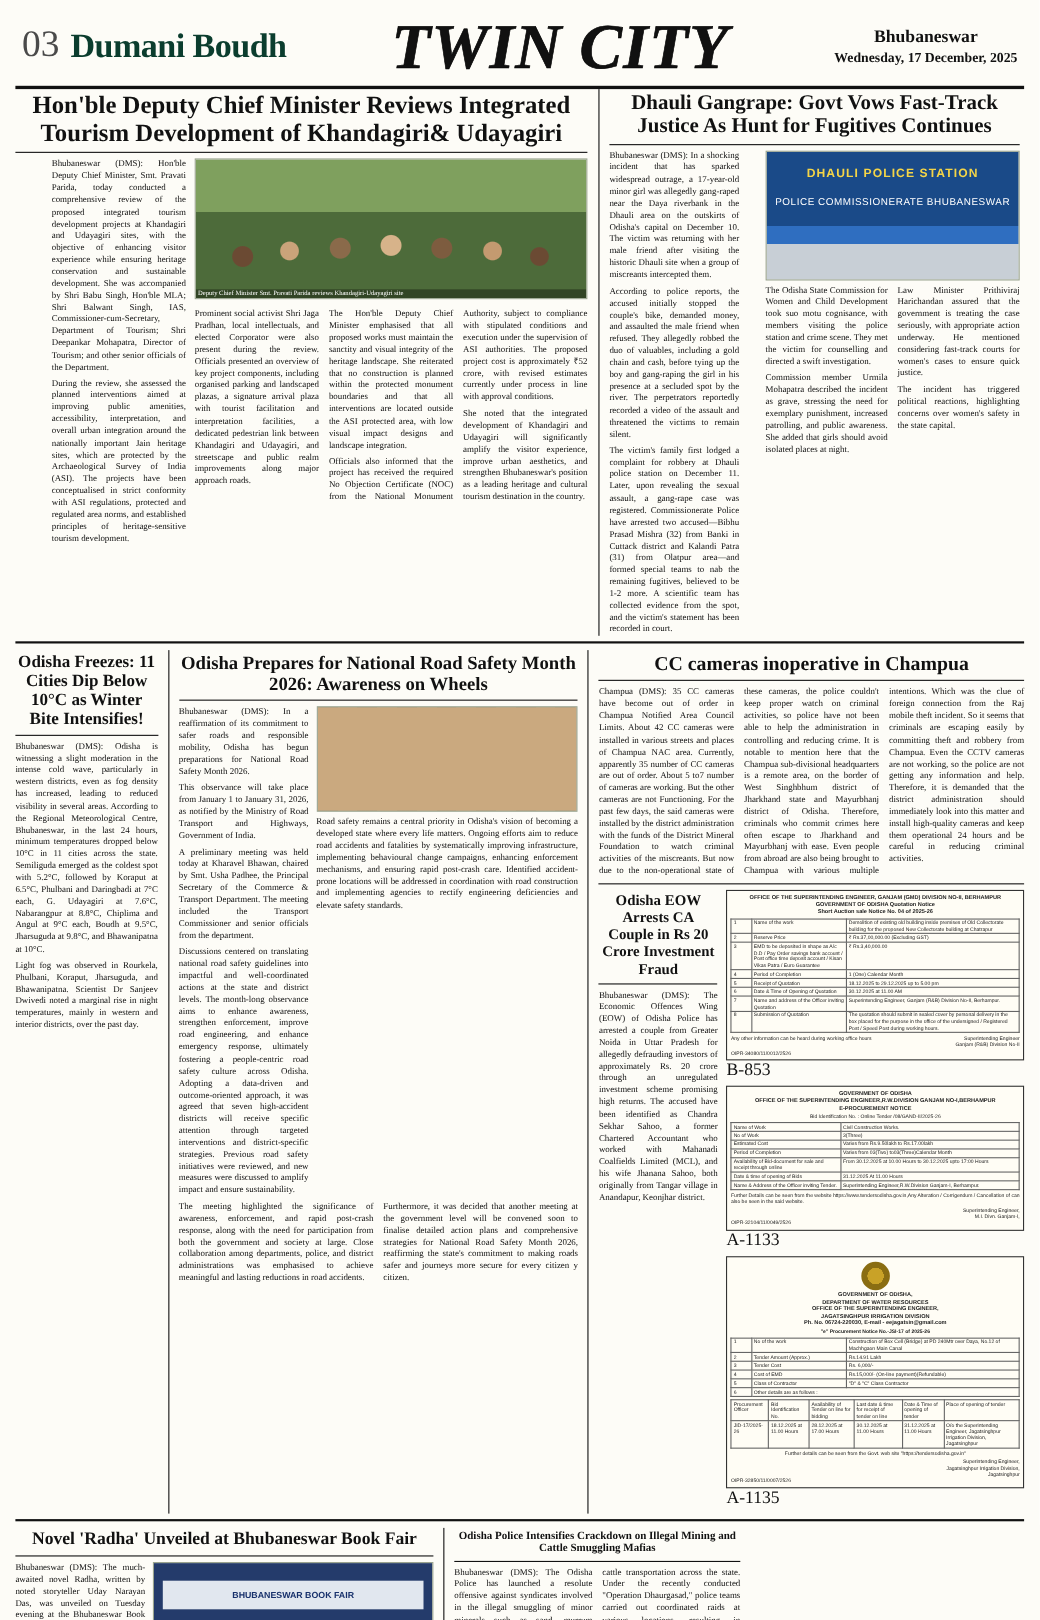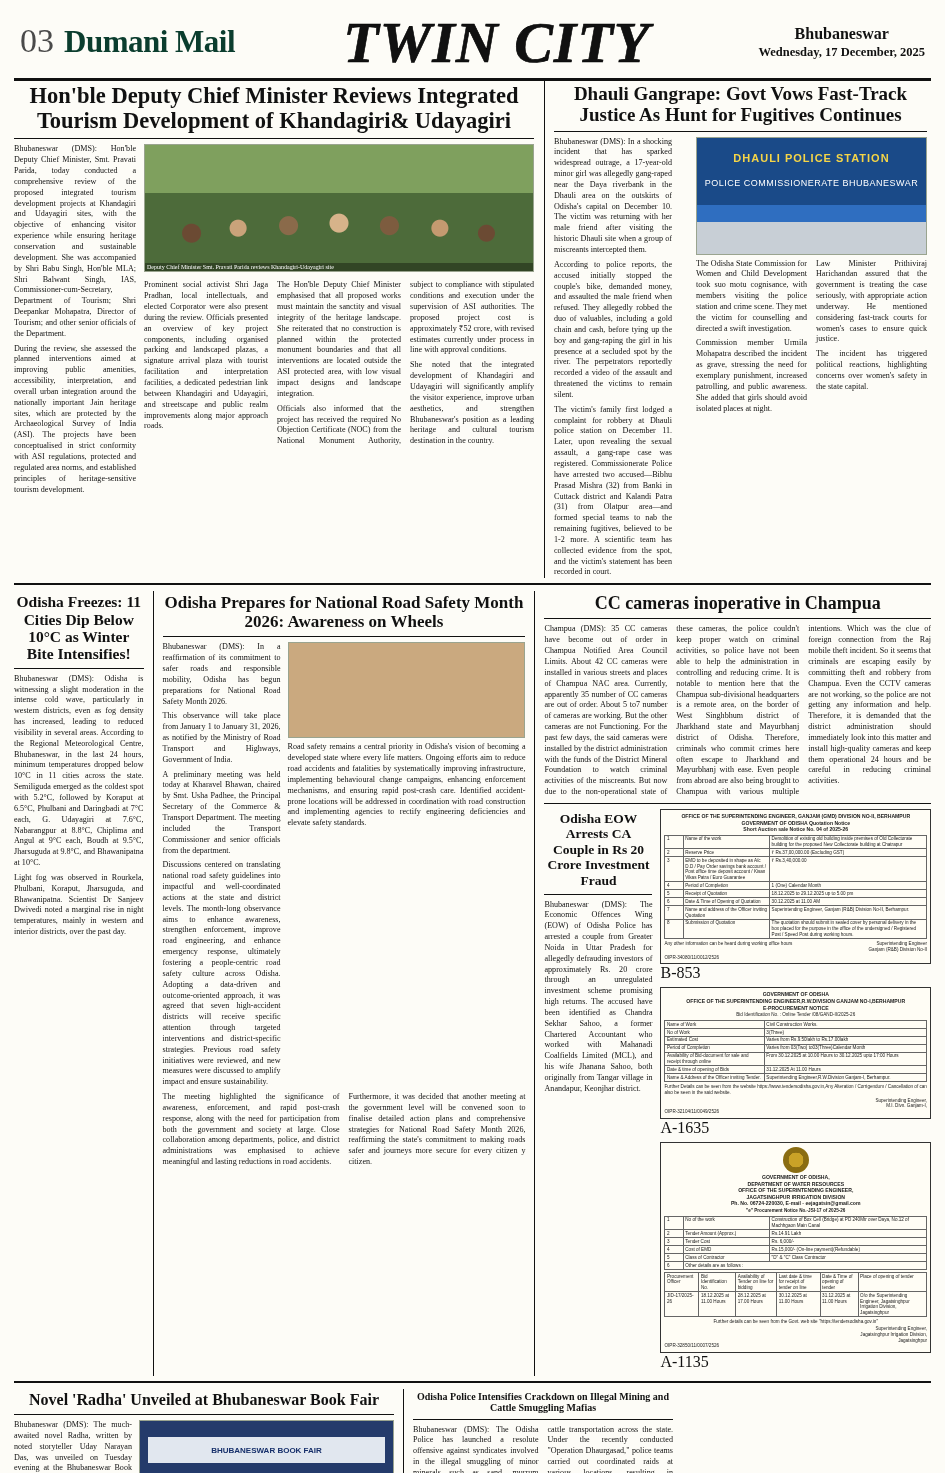--- a/index.html
+++ b/index.html
@@ -179,36 +179,36 @@
   .hl-block { margin: 2px 0 5px 0; }
 </style>
 </head>
 <body>
 
 <div class="page">
 
   <div class="masthead">
     <div class="mast-left">
       <div class="page-num">03</div>
-      <div class="mast-logo">Dumani Mail</div>
+      <div class="mast-logo">Dumani Boudh</div>
     </div>
     <div class="mast-title">TWIN CITY</div>
     <div class="mast-right">
       <div class="mast-city">Bhubaneswar</div>
       <div class="mast-date">Wednesday, 17 December, 2025</div>
     </div>
   </div>
 
   <div class="top">
 
     <div class="top-left">
       <div class="hl hl-main hl-block">Hon'ble Deputy Chief Minister Reviews Integrated Tourism Development of Khandagiri&amp; Udayagiri</div>
       <div class="rule"></div>
       <div style="display:flex; gap:8px;">
-        <div style="width:122px;">
+        <div style="width:122px;margin-left:33px;">
           <div class="body-txt">Bhubaneswar (DMS): Hon'ble Deputy Chief Minister, Smt. Pravati Parida, today conducted a comprehensive review of the proposed integrated tourism development projects at Khandagiri and Udayagiri sites, with the objective of enhancing visitor experience while ensuring heritage conservation and sustainable development. She was accompanied by Shri Babu Singh, Hon'ble MLA; Shri Balwant Singh, IAS, Commissioner-cum-Secretary, Department of Tourism; Shri Deepankar Mohapatra, Director of Tourism; and other senior officials of the Department.</div>
           <div class="body-txt" style="margin-top:4px">During the review, she assessed the planned interventions aimed at improving public amenities, accessibility, interpretation, and overall urban integration around the nationally important Jain heritage sites, which are protected by the Archaeological Survey of India (ASI). The projects have been conceptualised in strict conformity with ASI regulations, protected and regulated area norms, and established principles of heritage-sensitive tourism development.</div>
         </div>
         <div style="flex:1;">
           <div class="photo img-crowd">
             <div class="cap">Deputy Chief Minister Smt. Pravati Parida reviews Khandagiri-Udayagiri site</div>
           </div>
           <div class="cols3" style="margin-top:8px;">
             <div class="body-txt">Prominent social activist Shri Jaga Pradhan, local intellectuals, and elected Corporator were also present during the review. Officials presented an overview of key project components, including organised parking and landscaped plazas, a signature arrival plaza with tourist facilitation and interpretation facilities, a dedicated pedestrian link between Khandagiri and Udayagiri, and streetscape and public realm improvements along major approach roads.</div>
             <div class="body-txt" style="margin-top:4px">The Hon'ble Deputy Chief Minister emphasised that all proposed works must maintain the sanctity and visual integrity of the heritage landscape. She reiterated that no construction is planned within the protected monument boundaries and that all interventions are located outside the ASI protected area, with low visual impact designs and landscape integration.</div>
@@ -389,21 +389,21 @@
                   <td>Name &amp; Address of the Officer inviting Tender.</td>
                   <td>Superintending Engineer,R.W.Division Ganjam-I, Berhampur.</td>
                 </tr>
               </tbody>
                 </table>
               <div style="margin-top:2px">Further Details can be seen from the website https://www.tendersodisha.gov.in,Any Alteration / Corrigendum / Cancellation of can also be seen in the said website.</div>
               <div style="text-align:right;white-space:pre-line;margin-top:2px">Superintending Engineer,
 M.I. Divn. Ganjam-I,</div>
               <div>OIPR-32104/11/0049/2526</div>
             </div>
-            <div class="side">A-1635</div>
+            <div class="side">A-1133</div>
           </div>
 
           <div class="nwrap">
             <div class="notice">
               <div class="emblem"></div>
               <div class="nhdr" style="white-space:pre-line">GOVERNMENT OF ODISHA,
 DEPARTMENT OF WATER RESOURCES
 OFFICE OF THE SUPERINTENDING ENGINEER,
 JAGATSINGHPUR IRRIGATION DIVISION
 Ph. No. 06724-220030, E-mail - eejagatsin@gmail.com</div>

